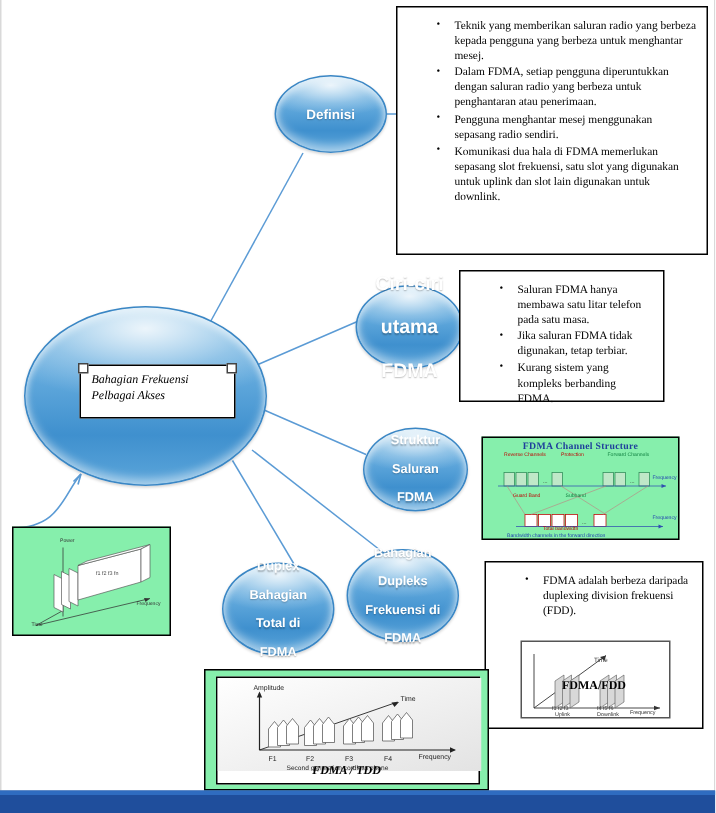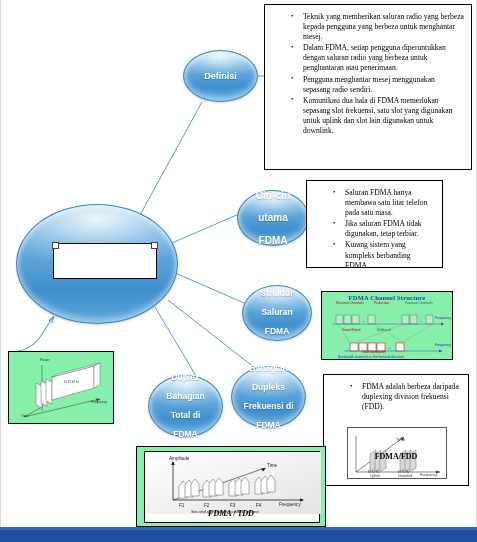--- a/index.html
+++ b/index.html
@@ -69,21 +69,21 @@
     box-sizing: border-box;
   }
   .node span { display: block; padding: 0 4px; }
 
   #node-central {
     left: 16px; top: 204px;
     width: 162px; height: 120px;
     font-size: 9px;
   }
   #node-definisi   { left: 183px; top: 50px;  width: 75px; height: 52px; font-size: 9px; }
-  #node-ciri       { left: 237px; top: 190px; width: 72px; height: 56px; font-size: 10px; align-items: center; }
+  #node-ciri       { left: 237px; top: 190px; width: 72px; height: 56px; font-size: 13px; align-items: center; }
   #node-struktur   { left: 242px; top: 285px; width: 70px; height: 56px; font-size: 8.5px; }
   #node-dupleks    { left: 231px; top: 366px; width: 75px; height: 62px; font-size: 8.5px; }
   #node-duplex     { left: 148px; top: 375px; width: 75px; height: 62px; font-size: 8.5px; }
 
   
   .callout {
     position: absolute;
     left: 53px; top: 243px;
     width: 104px; height: 36px;
     background: #ffffff;
@@ -248,20 +248,21 @@
       <line x1="309" y1="214" x2="330" y2="214"></line>
       <line x1="258" y1="76" x2="272" y2="76"></line>
     </g>
   </svg>
 
   <div class="node" id="node-central"></div>
 
   <div class="callout">
     <span class="callout-handle h-tl"></span>
     <span class="callout-handle h-tr"></span>
+    <span>Bahagian Frekuensi Pelbagai Akses</span>
   </div>
 
   <div class="node" id="node-definisi">
     <span>Definisi</span>
   </div>
 
   <div class="node" id="node-ciri">
     <span>
       <span>Ciri-ciri</span><br>
       <span>utama</span><br>

